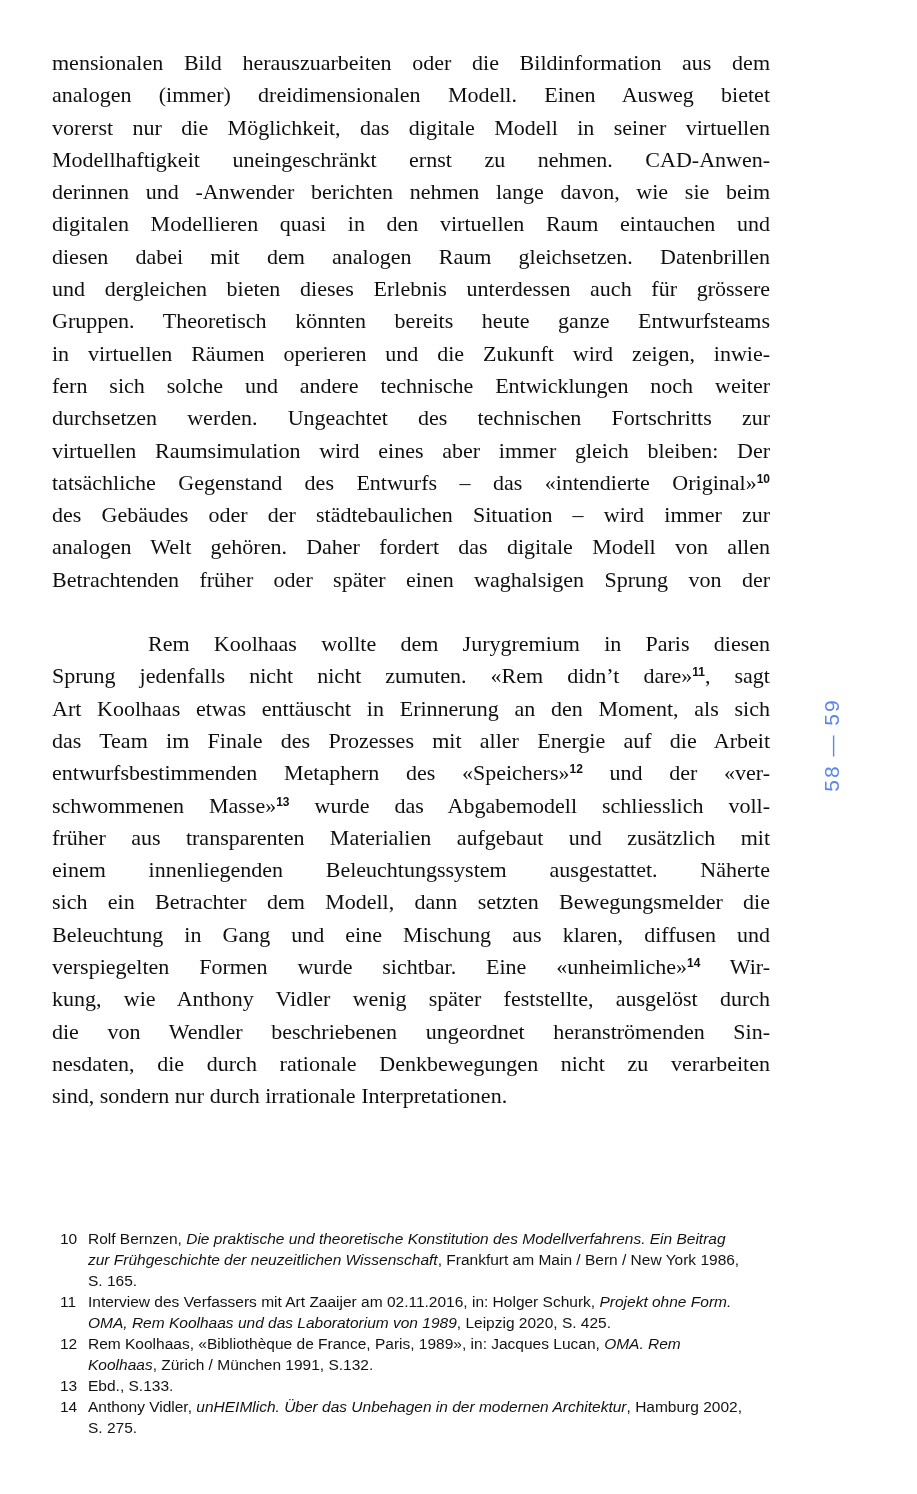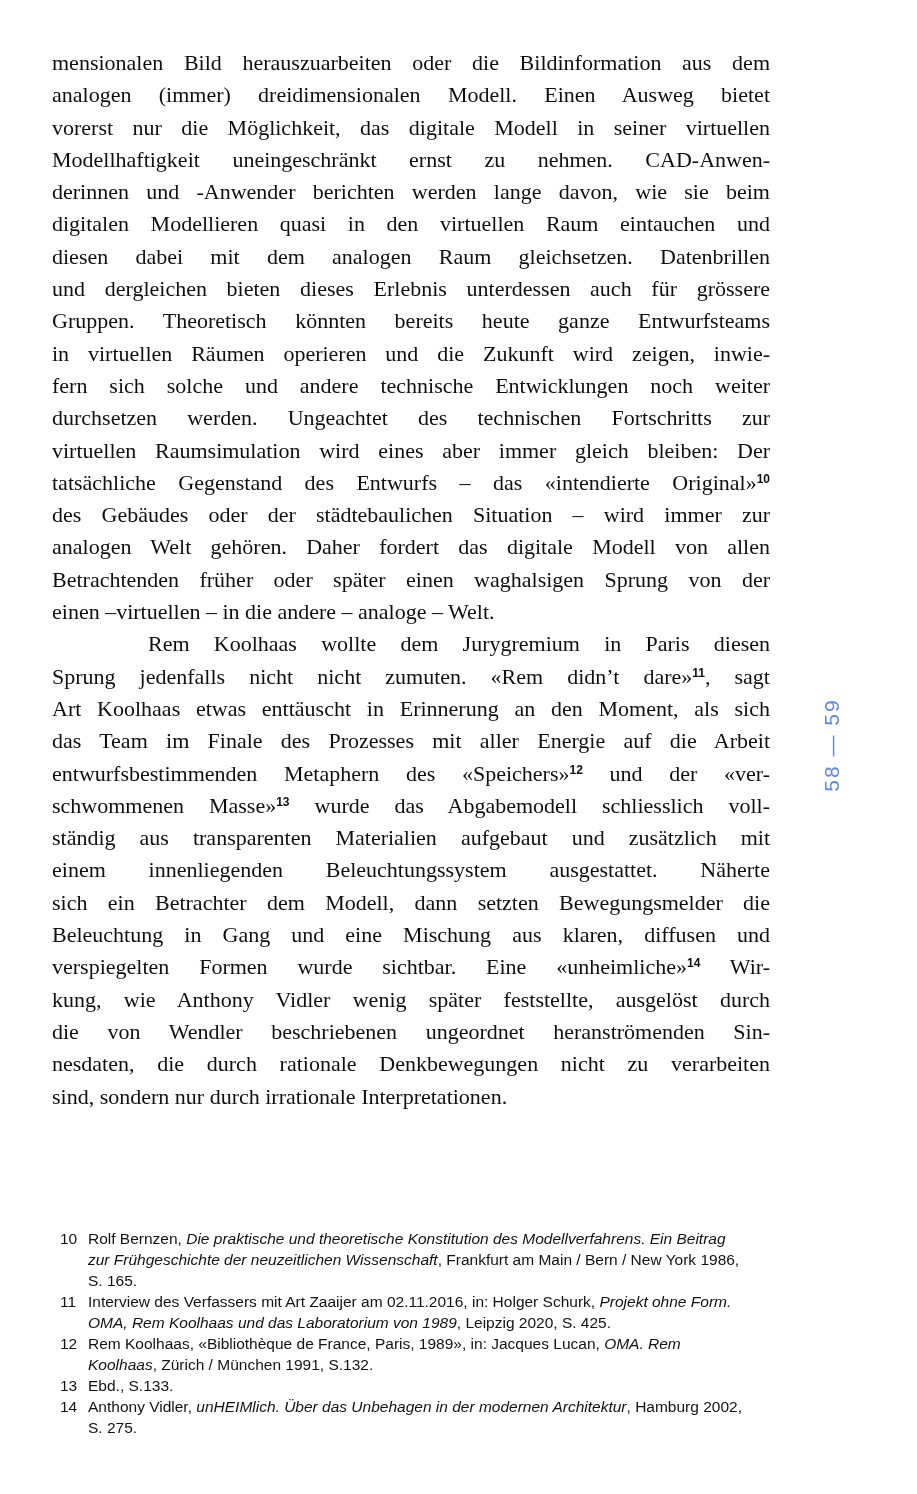--- a/index.html
+++ b/index.html
@@ -60,41 +60,40 @@
 </style>
 </head>
 <body>
 
 <div class="page" style="background: rgb(255, 255, 255); color: rgb(15, 15, 15);">
   <div class="body-text">
       <div class="line">mensionalen Bild herauszuarbeiten oder die Bildinformation aus dem</div>
       <div class="line">analogen (immer) dreidimensionalen Modell. Einen Ausweg bietet</div>
       <div class="line">vorerst nur die Möglichkeit, das digitale Modell in seiner virtuellen</div>
       <div class="line">Modellhaftigkeit uneingeschränkt ernst zu nehmen. CAD-Anwen-</div>
-      <div class="line">derinnen und -Anwender berichten werden lange davon, wie sie beim</div>
+      <div class="line">derinnen und -Anwender berichten nehmen lange davon, wie sie beim</div>
       <div class="line">digitalen Modellieren quasi in den virtuellen Raum eintauchen und</div>
       <div class="line">diesen dabei mit dem analogen Raum gleichsetzen. Datenbrillen</div>
       <div class="line">und dergleichen bieten dieses Erlebnis unterdessen auch für grössere</div>
       <div class="line">Gruppen. Theoretisch könnten bereits heute ganze Entwurfsteams</div>
       <div class="line">in virtuellen Räumen operieren und die Zukunft wird zeigen, inwie-</div>
       <div class="line">fern sich solche und andere technische Entwicklungen noch weiter</div>
       <div class="line">durchsetzen werden. Ungeachtet des technischen Fortschritts zur</div>
       <div class="line">virtuellen Raumsimulation wird eines aber immer gleich bleiben: Der</div>
       <div class="line">tatsächliche Gegenstand des Entwurfs – das «intendierte Original»<sup>10</sup></div>
       <div class="line">des Gebäudes oder der städtebaulichen Situation – wird immer zur</div>
       <div class="line">analogen Welt gehören. Daher fordert das digitale Modell von allen</div>
       <div class="line">Betrachtenden früher oder später einen waghalsigen Sprung von der</div>
-      <div class="line no-just">einen –virtuellen – in die andere – analoge – Welt.</div>
-      <div class="line" style="text-indent: 96px;">Rem Koolhaas wollte dem Jurygremium in Paris diesen</div>
+      <div class="line" style="text-indent: 96px; margin-top: 32px;">Rem Koolhaas wollte dem Jurygremium in Paris diesen</div>
       <div class="line">Sprung jedenfalls nicht nicht zumuten. «Rem didn’t dare»<sup>11</sup>, sagt</div>
       <div class="line">Art Koolhaas etwas enttäuscht in Erinnerung an den Moment, als sich</div>
       <div class="line">das Team im Finale des Prozesses mit aller Energie auf die Arbeit</div>
       <div class="line">entwurfsbestimmenden Metaphern des «Speichers»<sup>12</sup> und der «ver-</div>
       <div class="line">schwommenen Masse»<sup>13</sup> wurde das Abgabemodell schliesslich voll-</div>
-      <div class="line">ständig aus transparenten Materialien aufgebaut und zusätzlich mit</div>
+      <div class="line">früher aus transparenten Materialien aufgebaut und zusätzlich mit</div>
       <div class="line">einem innenliegenden Beleuchtungssystem ausgestattet. Näherte</div>
       <div class="line">sich ein Betrachter dem Modell, dann setzten Bewegungsmelder die</div>
       <div class="line">Beleuchtung in Gang und eine Mischung aus klaren, diffusen und</div>
       <div class="line">verspiegelten Formen wurde sichtbar. Eine «unheimliche»<sup>14</sup> Wir-</div>
       <div class="line">kung, wie Anthony Vidler wenig später feststellte, ausgelöst durch</div>
       <div class="line">die von Wendler beschriebenen ungeordnet heranströmenden Sin-</div>
       <div class="line">nesdaten, die durch rationale Denkbewegungen nicht zu verarbeiten</div>
       <div class="line no-just">sind, sondern nur durch irrationale Interpretationen.</div>
     </div>
   <div class="footnotes">

